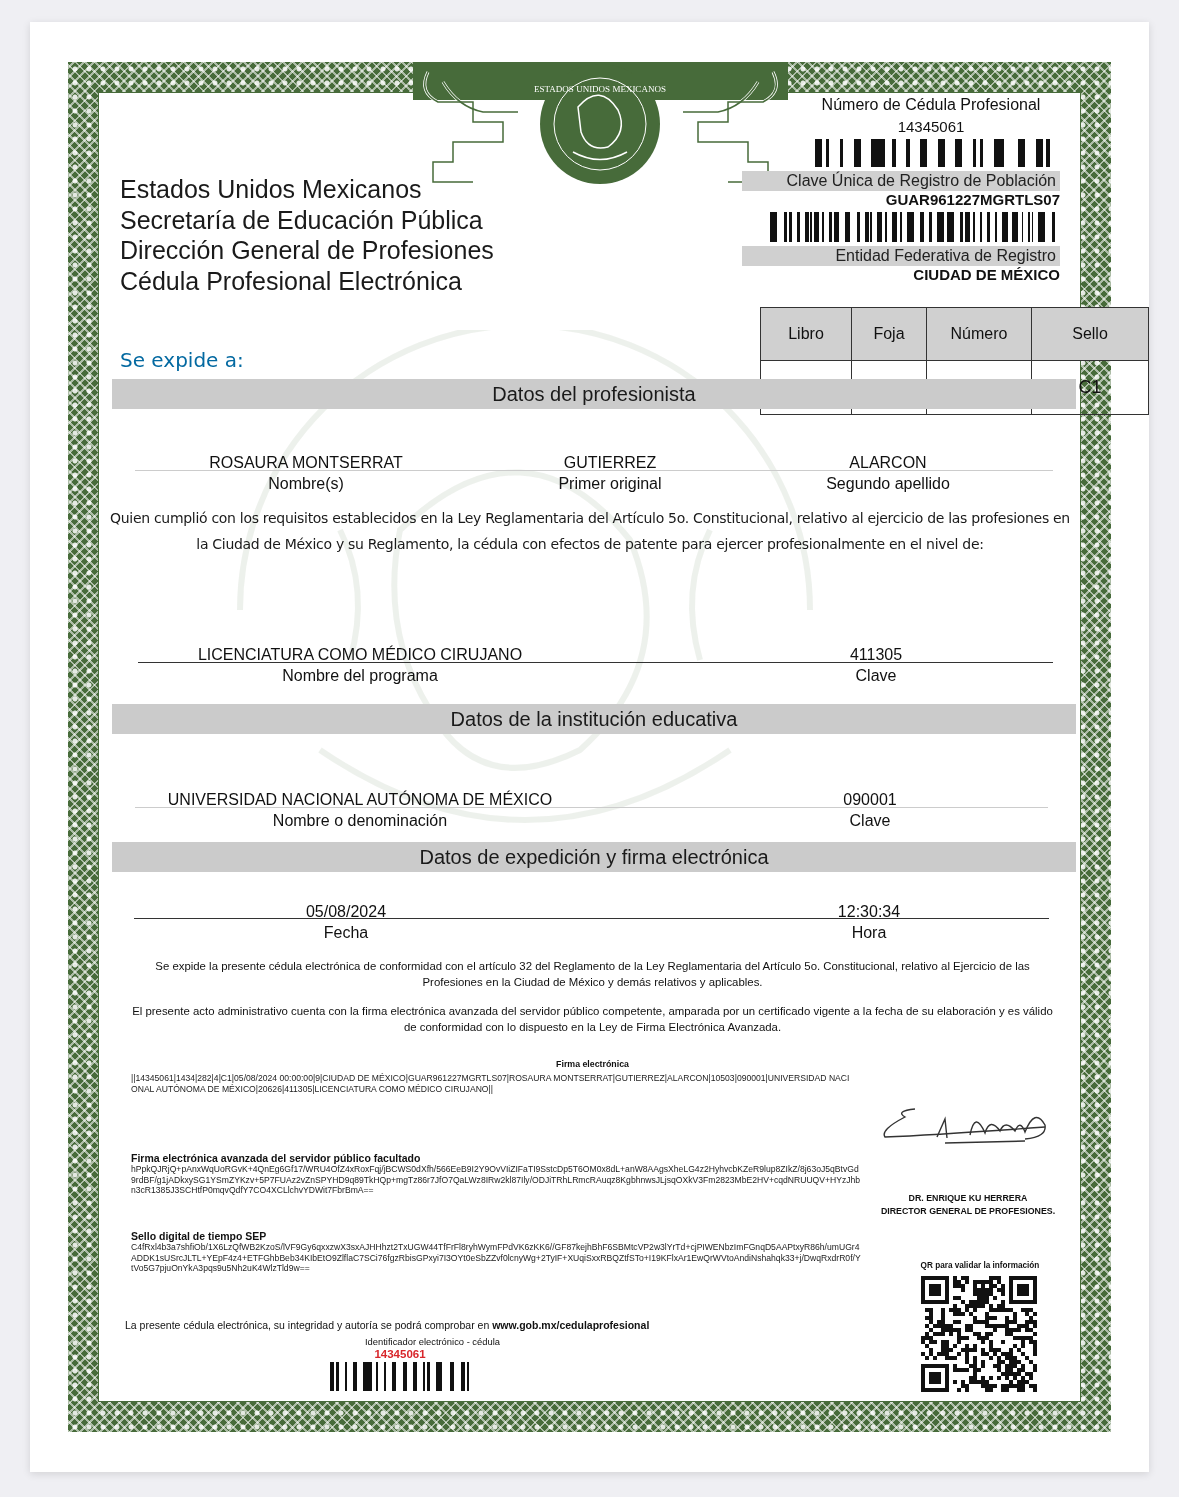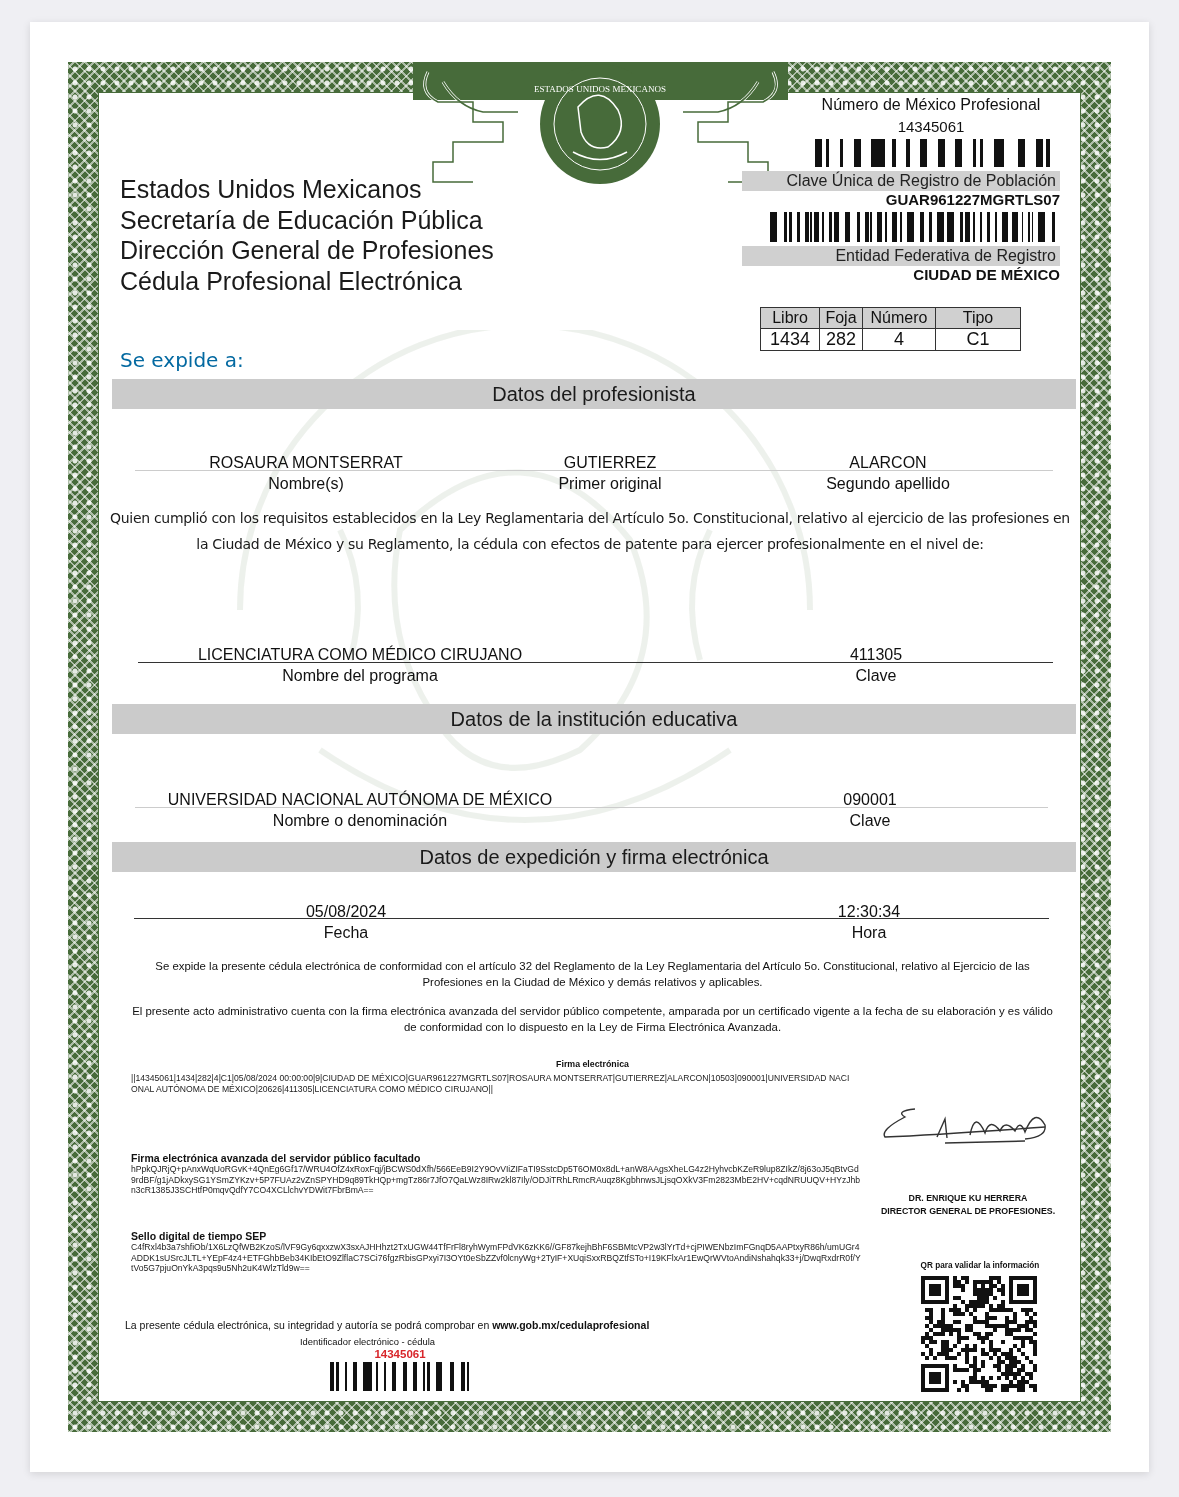--- a/index.html
+++ b/index.html
@@ -36,21 +36,21 @@
   .hdr-right { position:absolute; left:742px; top:96px; width:318px; text-align:right; }
   .lbl-top { font-size:16px; text-align:center; margin-left:60px; }
   .num-top { font-size:15px; text-align:center; margin-left:60px; margin-top:4px; }
   .barcode { display:flex; justify-content:flex-end; align-items:stretch; }
   .barcode span { display:block; background:#111; height:100%; }
   .bc1 { height:28px; margin-top:4px; }
   .grey-lbl { background:#d0d0d0; font-size:16px; padding:1px 4px 1px 0; margin-top:4px; color:#222; }
   .bold-val { font-weight:bold; font-size:15px; }
   .bc2 { height:30px; margin-top:4px; }
   .ltable { position:absolute; left:760px; top:307px; border-collapse:collapse; font-size:16px; }
-  .ltable td, .ltable th { border:1px solid #333; text-align:center; padding:0; font-weight:normal; height:20px; }
+  .ltable td, .ltable th { border:1px solid #333; text-align:center; padding:16px; font-weight:normal; height:20px; }
   .ltable th { background:#d0d0d0; }
   .ltable td { font-size:18px; }
 
   .se-expide { position:absolute; left:120px; top:348px; font-family:"DejaVu Sans", sans-serif; font-size:20px; color:#0369a1; }
   .section-bar {
     position:absolute; left:112px; width:964px; height:30px; background:#cbcbcb;
     text-align:center; font-size:20px; line-height:30px; color:#1a1a1a;
   }
   .field { position:absolute; text-align:center; font-size:16px; color:#111; }
   .field .val { white-space:nowrap; }
@@ -63,21 +63,21 @@
   }
   .small-para { position:absolute; left:125px; width:935px; text-align:center; font-size:11.4px; line-height:16px; color:#111; }
   .tiny-title { font-weight:bold; font-size:10.5px; }
   .tiny-text { font-size:8.6px; line-height:10.5px; word-break:break-all; color:#222; }
   .block { position:absolute; left:131px; width:730px; }
   .sig-name { position:absolute; left:868px; width:200px; text-align:center; font-weight:bold; font-size:8.8px; line-height:13px; }
   .qr-label { position:absolute; left:905px; width:150px; text-align:center; font-weight:bold; font-size:8.2px; top:1261px; }
   .qr { position:absolute; left:921px; top:1276px; width:116px; height:116px; }
   .footer-line { position:absolute; left:125px; width:580px; font-size:10.5px; top:1319px; }
   .footer-line b { font-weight:bold; }
-  .ident { position:absolute; left:300px; width:200px; text-align:left; font-size:9.4px; top:1336px; }
+  .ident { position:absolute; left:300px; width:200px; text-align:right; font-size:9.4px; top:1336px; }
   .ident-num { position:absolute; left:300px; width:200px; text-align:center; font-size:11.5px; font-weight:bold; color:#d8262b; top:1348px; }
   .bc3 { position:absolute; left:330px; top:1362px; width:145px; height:29px; }
 </style>
 </head>
 <body>
 
 <div class="sheet"></div>
 
 <div class="frame">
   <div class="frame-pattern"></div>
@@ -116,21 +116,21 @@
 </svg>
 
 <div class="hdr-left">
   <div>Estados Unidos Mexicanos</div>
   <div>Secretaría de Educación Pública</div>
   <div>Dirección General de Profesiones</div>
   <div>Cédula Profesional Electrónica</div>
 </div>
 
 <div class="hdr-right">
-  <div class="lbl-top">Número de México Profesional</div>
+  <div class="lbl-top">Número de Cédula Profesional</div>
   <div class="num-top">14345061</div>
   <div class="barcode bc1" id="bc1">
       <span style="width: 7px; background: rgb(17, 17, 17);"></span>
       <span style="width: 3.5px; background: transparent;"></span>
       <span style="width: 3.5px; background: rgb(17, 17, 17);"></span>
       <span style="width: 10.5px; background: transparent;"></span>
       <span style="width: 3.5px; background: rgb(17, 17, 17);"></span>
       <span style="width: 10.5px; background: transparent;"></span>
       <span style="width: 7px; background: rgb(17, 17, 17);"></span>
       <span style="width: 10.5px; background: transparent;"></span>
@@ -238,21 +238,21 @@
   <div class="grey-lbl">Entidad Federativa de Registro</div>
   <div class="bold-val">CIUDAD DE MÉXICO</div>
 </div>
 
 <table class="ltable">
   <tbody>
       <tr>
     <th style="width:58px">Libro</th>
     <th style="width:42px">Foja</th>
     <th style="width:72px">Número</th>
-    <th style="width:84px">Tipo</th>
+    <th style="width:84px">Sello</th>
   </tr>
   <tr>
     <td>1434</td>
     <td>282</td>
     <td>4</td>
     <td>C1</td>
   </tr>
 </tbody>
   </table>
 

